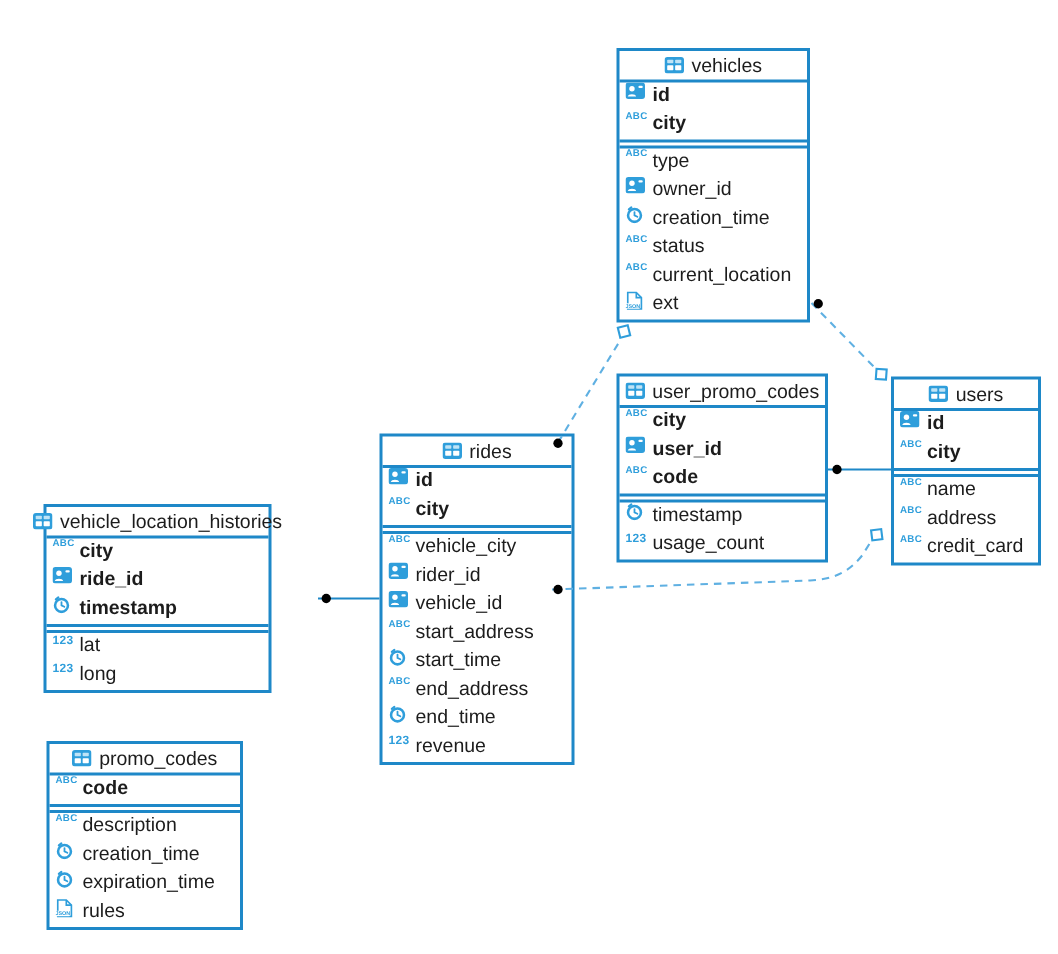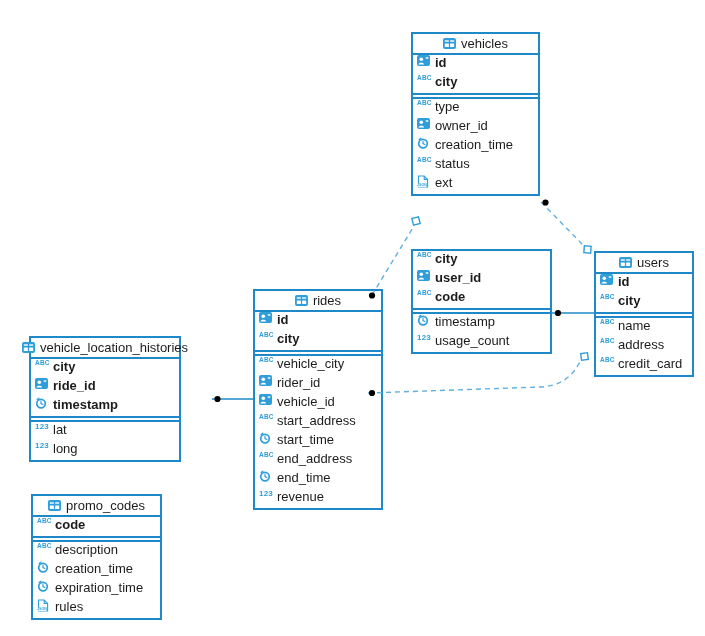--- a/index.html
+++ b/index.html
@@ -87,33 +87,49 @@
               <path d="M2.2 2.6 L3.9 1.3" stroke="var(--icon-blue)" stroke-width="1.4" stroke-linecap="round"></path>
             </svg>
           </span>
           <span class="lbl">creation_time</span>
         </div>
         <div class="row">
           <span class="ic abc">ABC</span>
           <span class="lbl">status</span>
         </div>
         <div class="row">
+          <span class="ic abc">ABC</span>
+          <span class="lbl">current_location</span>
+        </div>
+        <div class="row">
           <span class="ic">
             <svg width="12" height="13" viewBox="0 0 12 13">
               <path d="M1.5 1 H7.2 L10.6 4.4 V12 H1.5 Z" fill="none" stroke="var(--icon-blue)" stroke-width="1.1"></path>
               <path d="M7.2 1 V4.4 H10.6" fill="none" stroke="var(--icon-blue)" stroke-width="1.1"></path>
               <rect x="0.5" y="8.2" width="8.8" height="3.6" fill="#fff"></rect>
               <text x="4.9" y="11.2" text-anchor="middle" font-size="3.6" font-weight="bold" fill="var(--icon-blue)">JSON</text>
             </svg>
           </span>
           <span class="lbl">ext</span>
         </div>
       </div>
     </div>
   <div class="tbl" style="left:411px;top:249px;width:141px">
+      <div class="hdr">
+        <span class="ic" style="width:13px;flex:0 0 13px">
+          <svg width="13" height="11" viewBox="0 0 13 11">
+            <rect width="13" height="11" rx="2" fill="var(--icon-blue)"></rect>
+            <rect x="1.8" y="1.9" width="4.1" height="2.2" rx="0.5" fill="#bfe3f6"></rect>
+            <rect x="7.1" y="1.9" width="4.1" height="2.2" rx="0.5" fill="#bfe3f6"></rect>
+            <rect x="1.8" y="5.5" width="4.1" height="3.4" rx="0.5" fill="#ffffff"></rect>
+            <rect x="7.1" y="5.5" width="4.1" height="3.4" rx="0.5" fill="#ffffff"></rect>
+          </svg>
+        </span>
+        <span class="tname">user_promo_codes</span>
+      </div>
       <div class="sec sec-pk">
         <div class="row pk">
           <span class="ic abc">ABC</span>
           <span class="lbl">city</span>
         </div>
         <div class="row pk">
           <span class="ic">
             <svg width="13" height="11" viewBox="0 0 13 11">
               <rect width="13" height="11" rx="2" fill="var(--icon-blue)"></rect>
               <circle cx="4.3" cy="4.2" r="1.8" fill="#fff"></circle>

